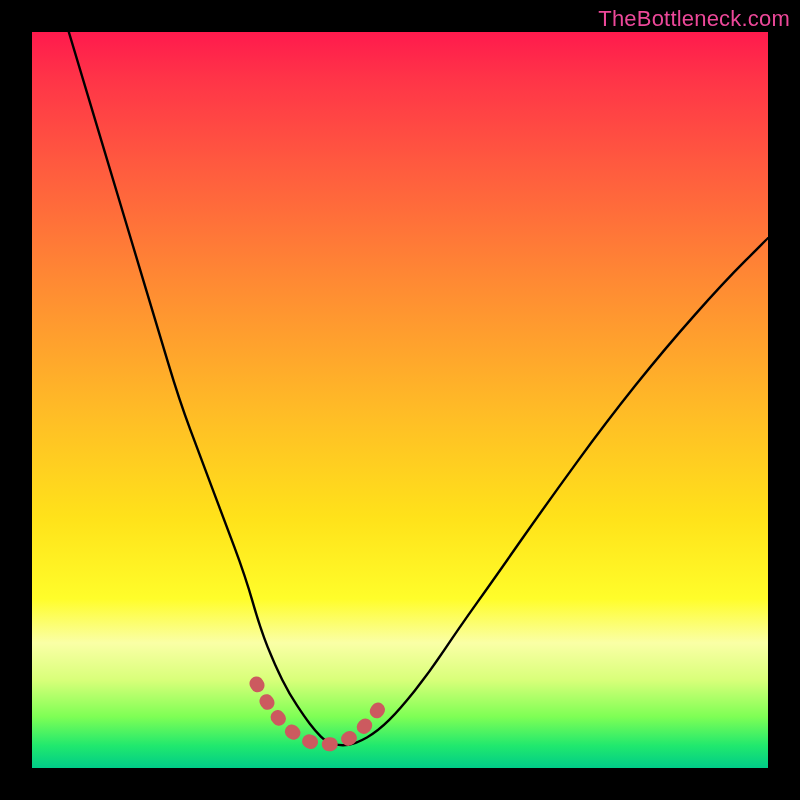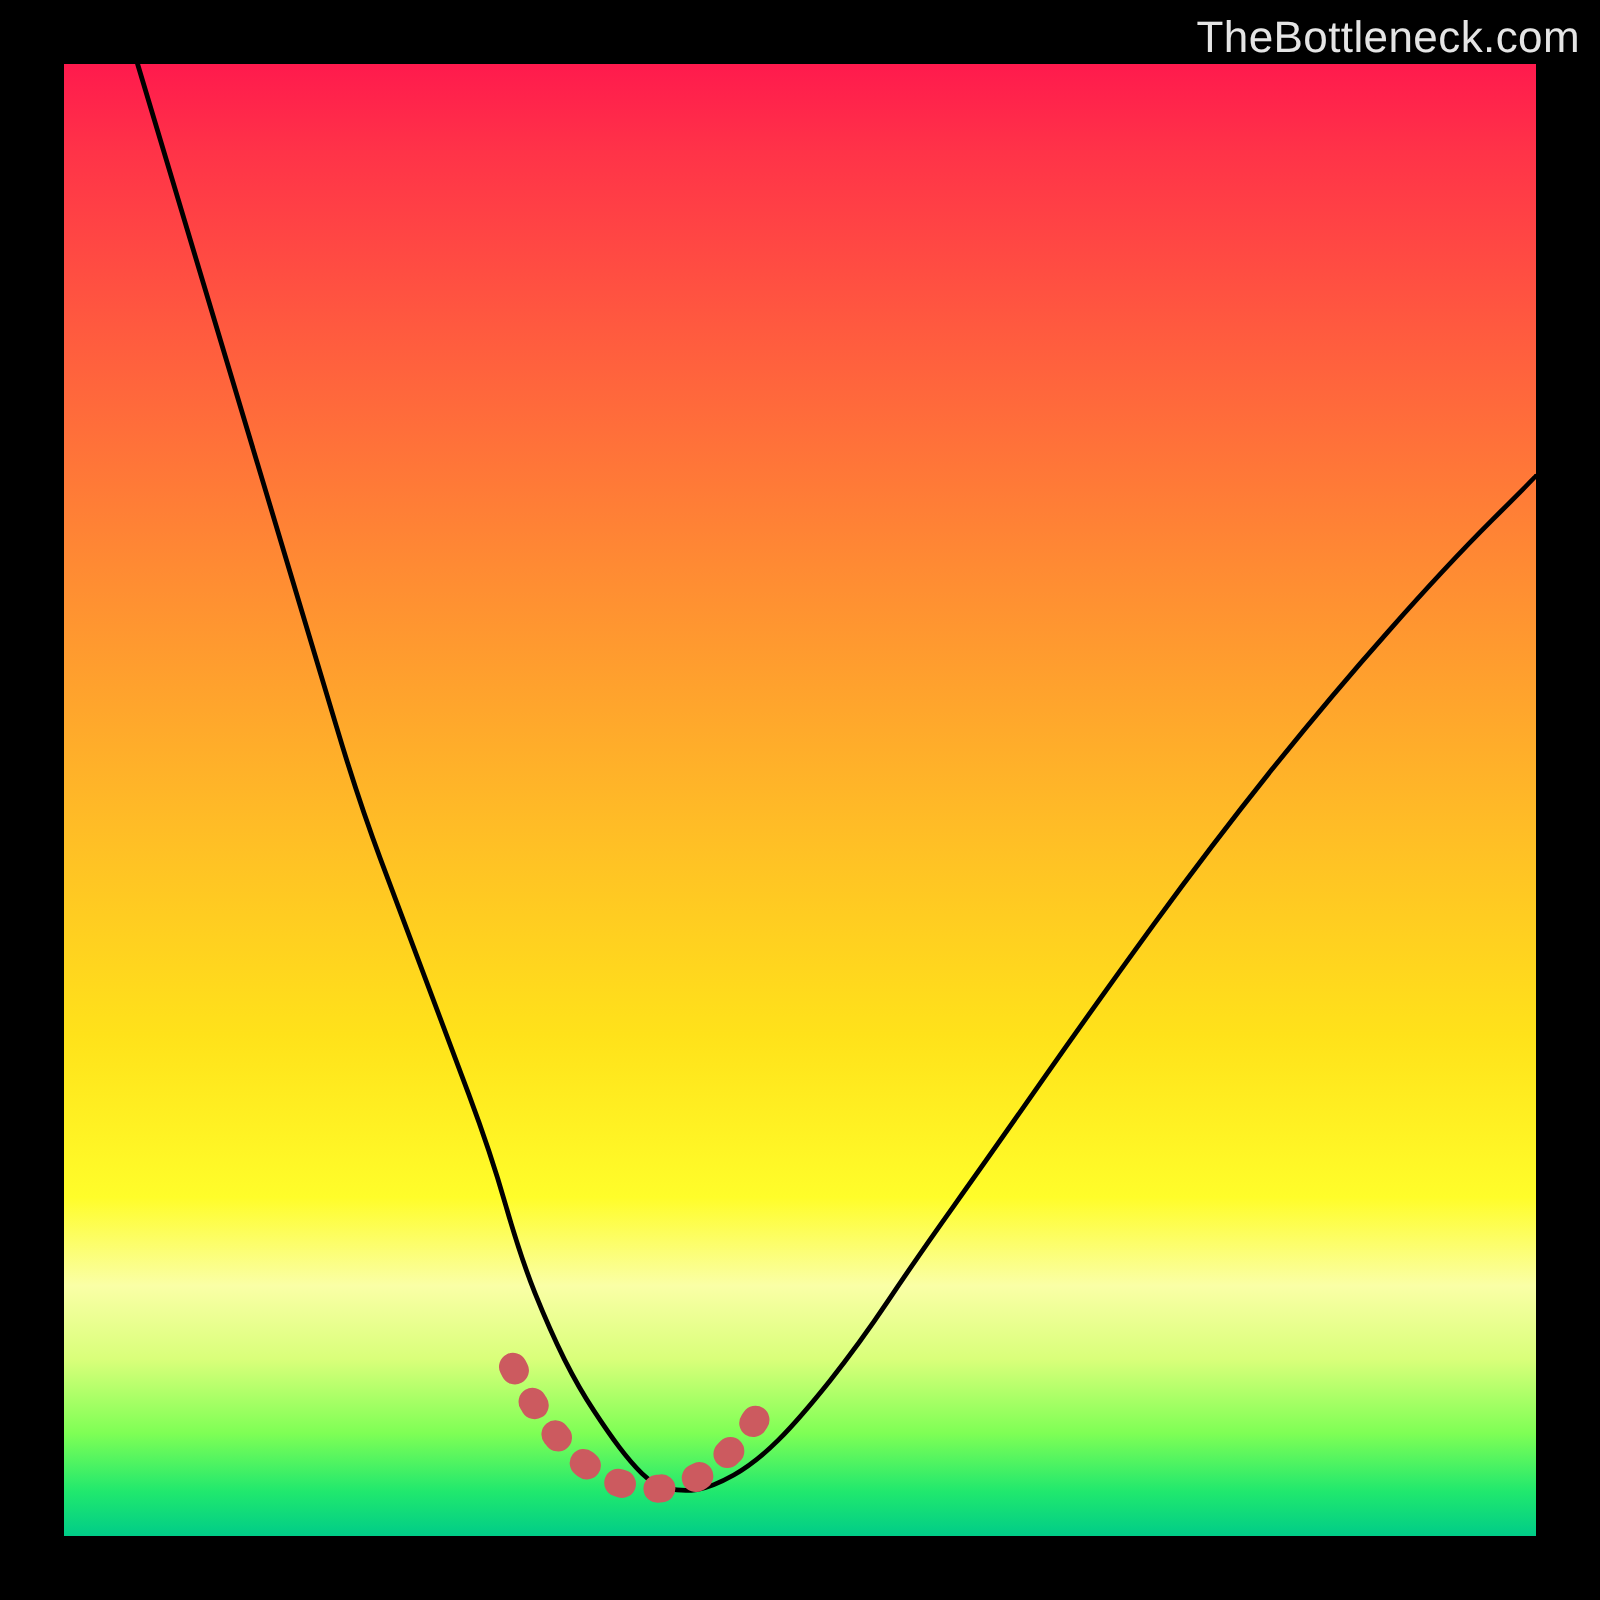--- a/index.html
+++ b/index.html
@@ -34,21 +34,21 @@
       #faffa6 83%,
       #d9ff7a 88%,
       #7fff55 93%,
       #20e86e 97%,
       #00cc88 100%);
   }
   .watermark {
     position: absolute;
     top: 6px;
     right: 10px;
-    color: #e5e5e5;
+    color: #ec4899;
     font-size: 22px;
     letter-spacing: 0.2px;
     font-weight: 400;
   }
   svg.overlay {
     position: absolute;
     left: 0; top: 0;
     width: 736px; height: 736px;
   }
 </style>

